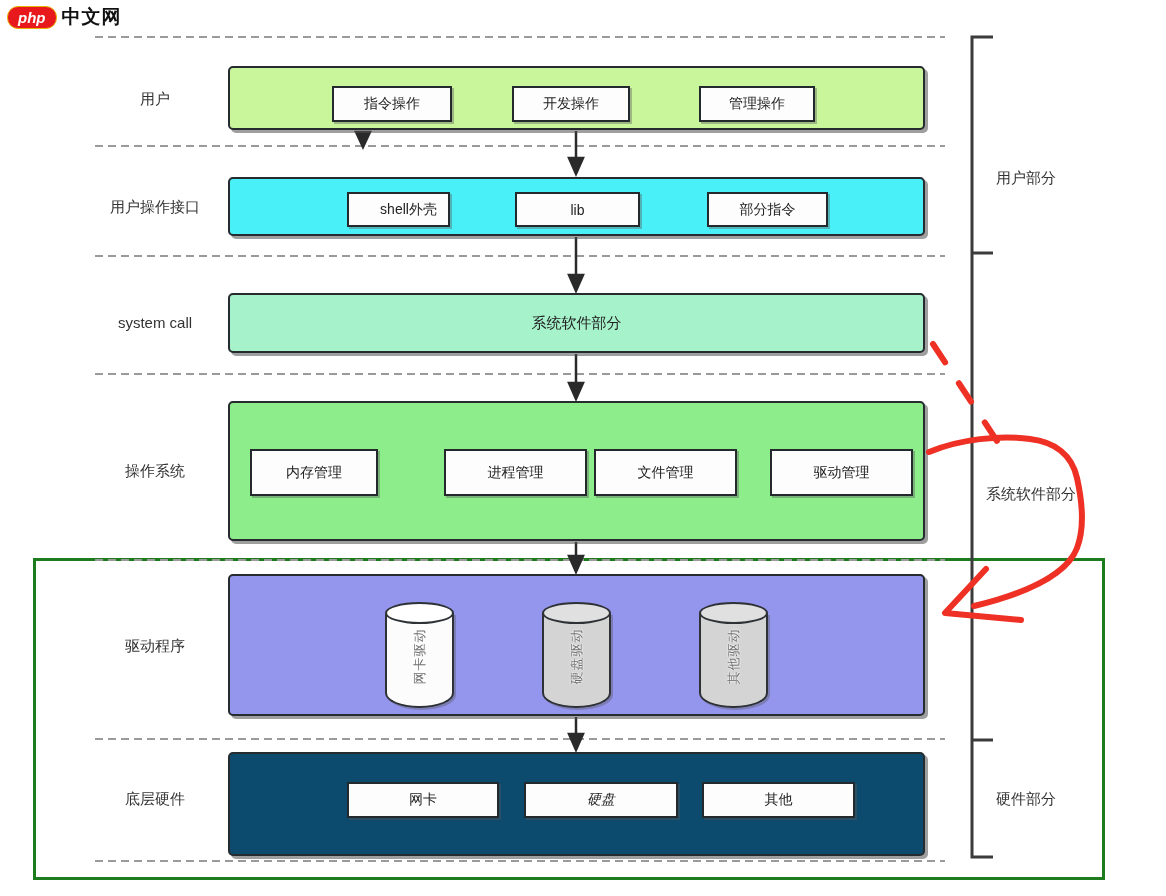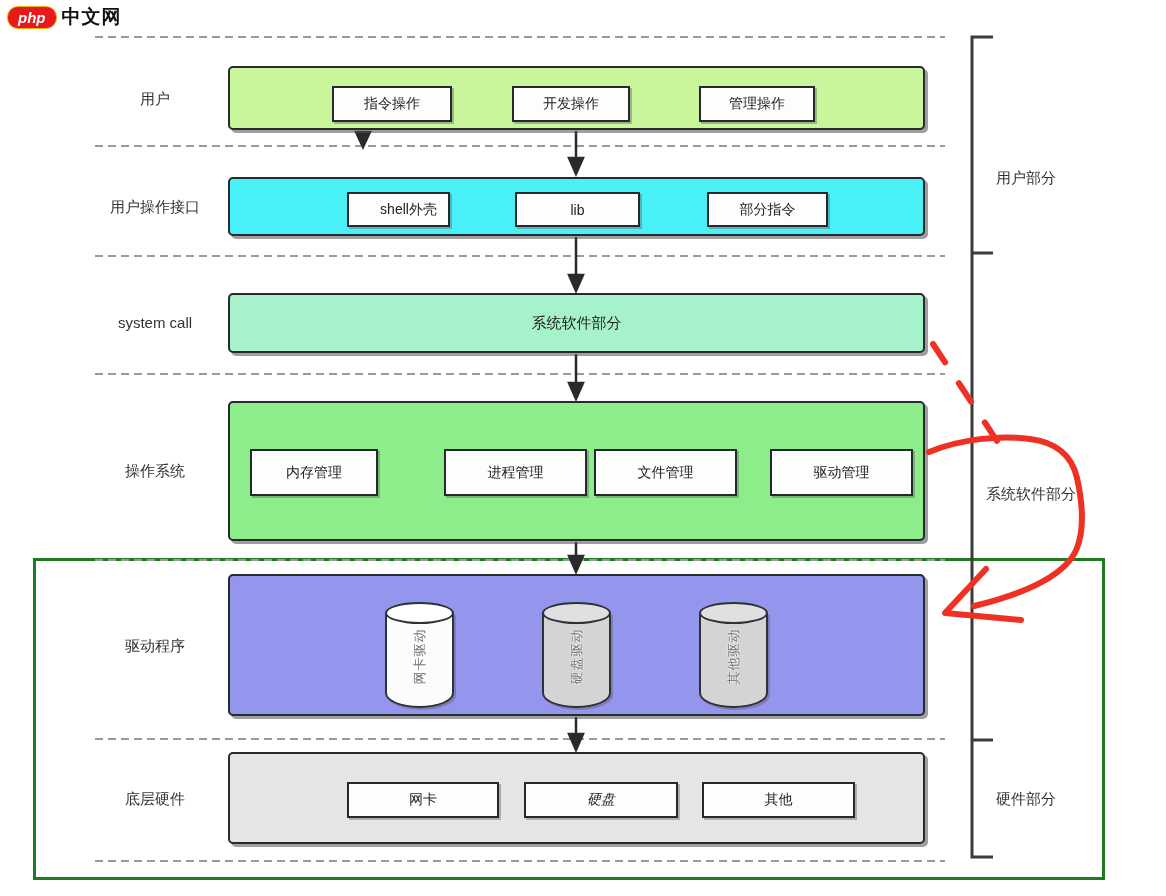--- a/index.html
+++ b/index.html
@@ -26,21 +26,21 @@
     border:2px solid #262b30;border-radius:5px;
     box-shadow:3px 3px 0 rgba(80,80,80,.55);
     box-sizing:border-box;z-index:2;
   }
   #layer-user      {top:66px; height:64px; background:#c9f59b;}
   #layer-interface {top:177px;height:59px; background:#4af0f7;}
   #layer-syscall   {top:293px;height:60px; background:#a6f2cb;
                     display:flex;align-items:center;justify-content:center;font-size:15px;}
   #layer-os        {top:401px;height:140px;background:#8eed8b;}
   #layer-driver    {top:574px;height:142px;background:#9495ec;}
-  #layer-hardware  {top:752px;height:92px; background:#e5e5e5;}
+  #layer-hardware  {top:752px;height:104px; background:#0c4a6e;}
   
   .wbox{
     position:absolute;background:#fdfdfd;border:2px solid #24292e;
     box-shadow:2px 2px 0 rgba(90,90,90,.4);
     display:flex;align-items:center;justify-content:center;
     font-size:14px;color:#222;box-sizing:border-box;
   }
   
   .r1{top:18px;height:36px;}
   .r1.i0{left:102px;width:120px;} .r1.i1{left:282px;width:118px;} .r1.i2{left:469px;width:116px;}

